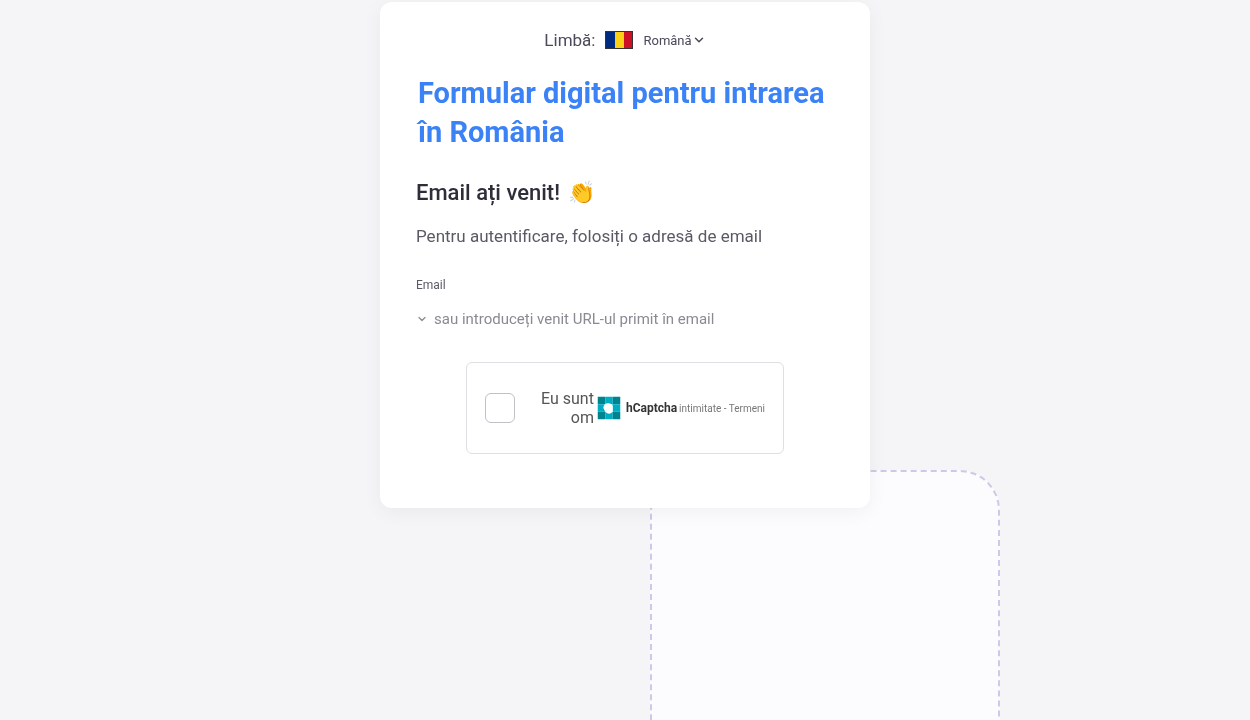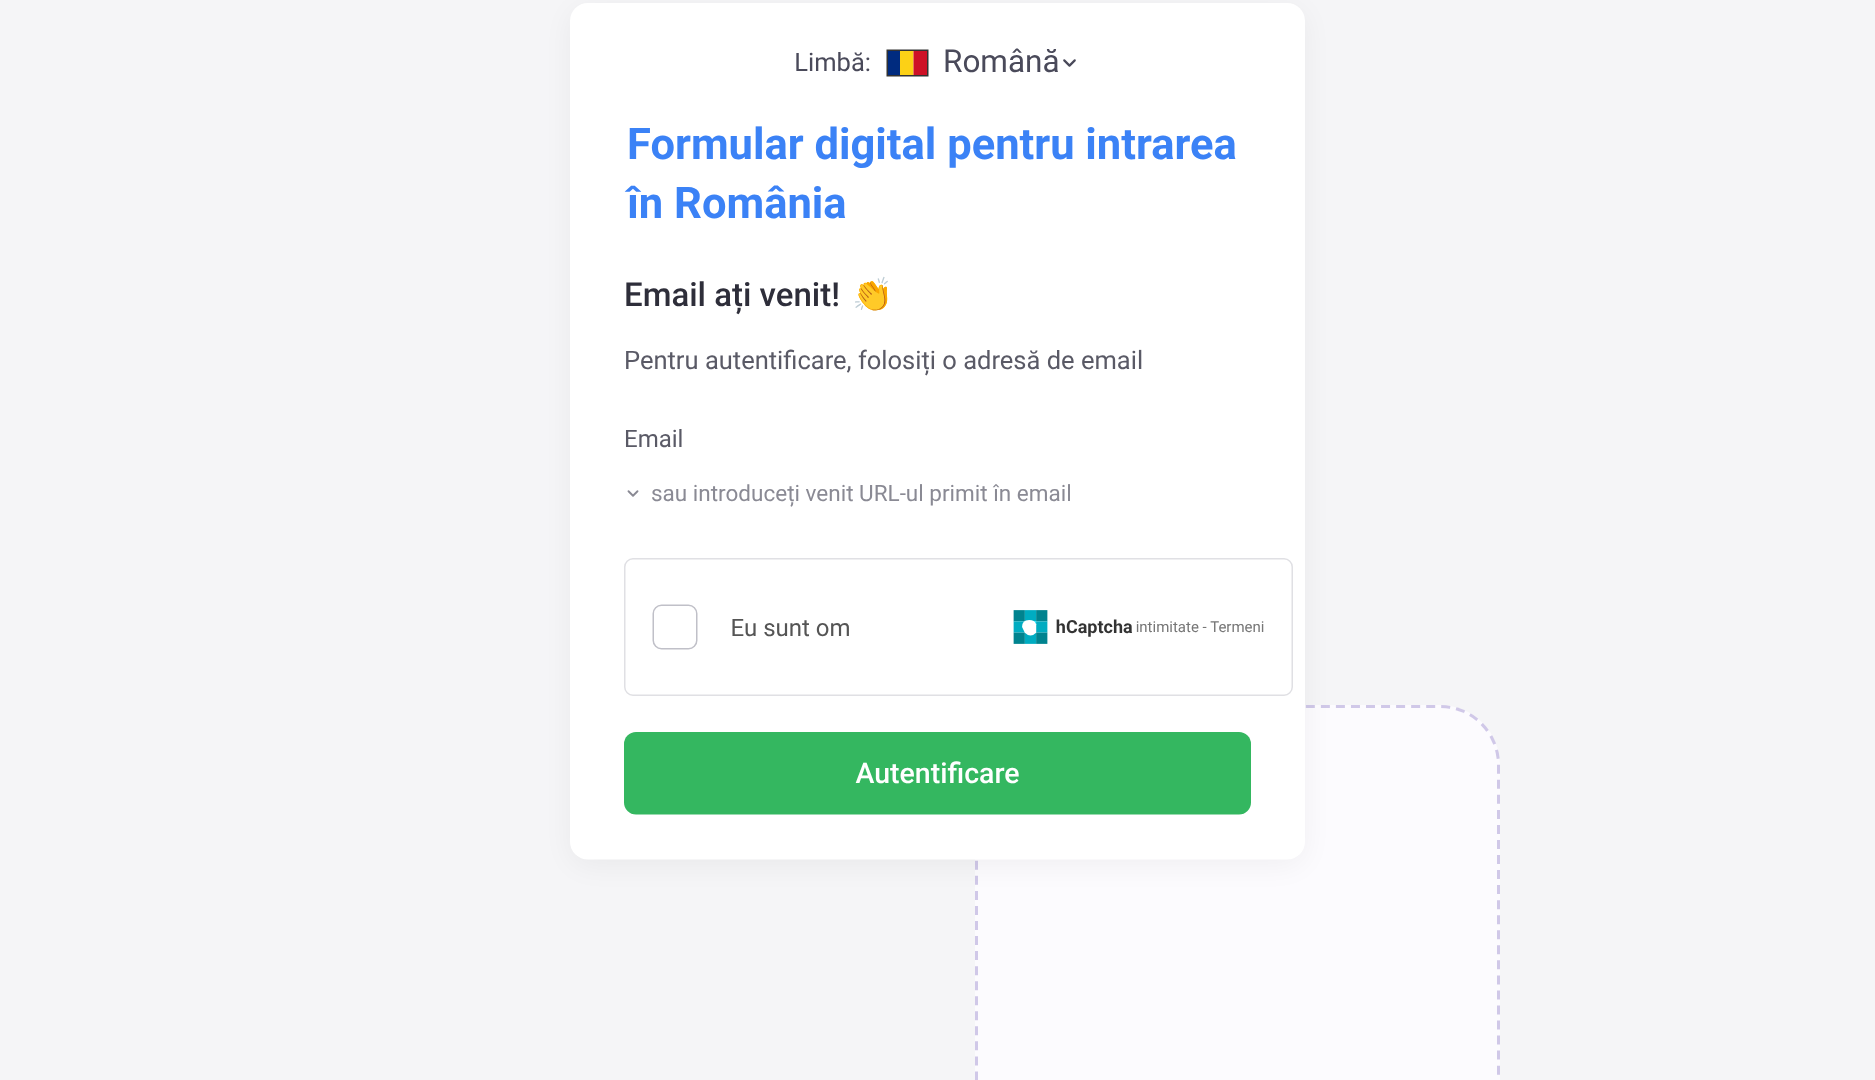--- a/index.html
+++ b/index.html
@@ -72,21 +72,21 @@
       bottom: 0;
       width: 33.34%;
     }
     .flag-blue { left: 0; background: #002B7F; }
     .flag-yellow { left: 33.33%; background: #FCD116; }
     .flag-red { left: 66.66%; background: #CE1126; }
 
     .lang-current {
       background: none;
       border: none;
-      font-size: 21px;
+      font-size: 13px;
       color: #4a4a5a;
       display: flex;
       align-items: center;
       gap: 0;
       cursor: pointer;
       font-family: inherit;
     }
 
     .chevron-down {
       width: 14px;
@@ -115,21 +115,21 @@
     .instruction {
       color: #5a5a66;
       font-size: 17px;
       line-height: 1.6;
       margin-bottom: 28px;
     }
 
     .field-label {
       display: block;
       color: #5a5a66;
-      font-size: 16px;
+      font-size: 12px;
       margin-bottom: 8px;
     }
 
     .email-input {
       width: 100%;
       padding: 13px 16px;
       font-size: 17px;
       border: 1px solid #e2e2e8;
       border-radius: 8px;
       color: #333;
@@ -154,28 +154,29 @@
     }
 
     .expand-chevron {
       width: 12px;
       height: 12px;
       flex-shrink: 0;
     }
 
     .captcha-box {
       margin: 34px auto 24px auto;
-      width: 446px;
+      width: 318px;
       height: 92px;
       border: 1px solid #e0e0e4;
       border-radius: 6px;
       display: flex;
       align-items: center;
       padding: 0 18px 0 18px;
       position: relative;
+      text-align: right;
     }
 
     .captcha-check {
       width: 30px;
       height: 30px;
       border: 1px solid #c0c0c8;
       border-radius: 6px;
       cursor: pointer;
       margin-right: 22px;
       background: #fff;
@@ -279,15 +280,14 @@
         <rect x="20" y="20" width="8" height="8" fill="#00838f"></rect>
         <path d="M10 16 Q10 11 15 11 Q19 11 20 14 L20 20 Q16 24 12 20 Z" fill="#ffffff"></path>
       </svg>
       <span class="captcha-brand-name">hCaptcha</span>
       <span class="captcha-links">
         <span>intimitate</span><span> - </span><span>Termeni</span>
       </span>
     </div>
   </div>
 
-  <button class="submit-btn">Autentificare</button>
 
 </div>
 
 </body></html>

